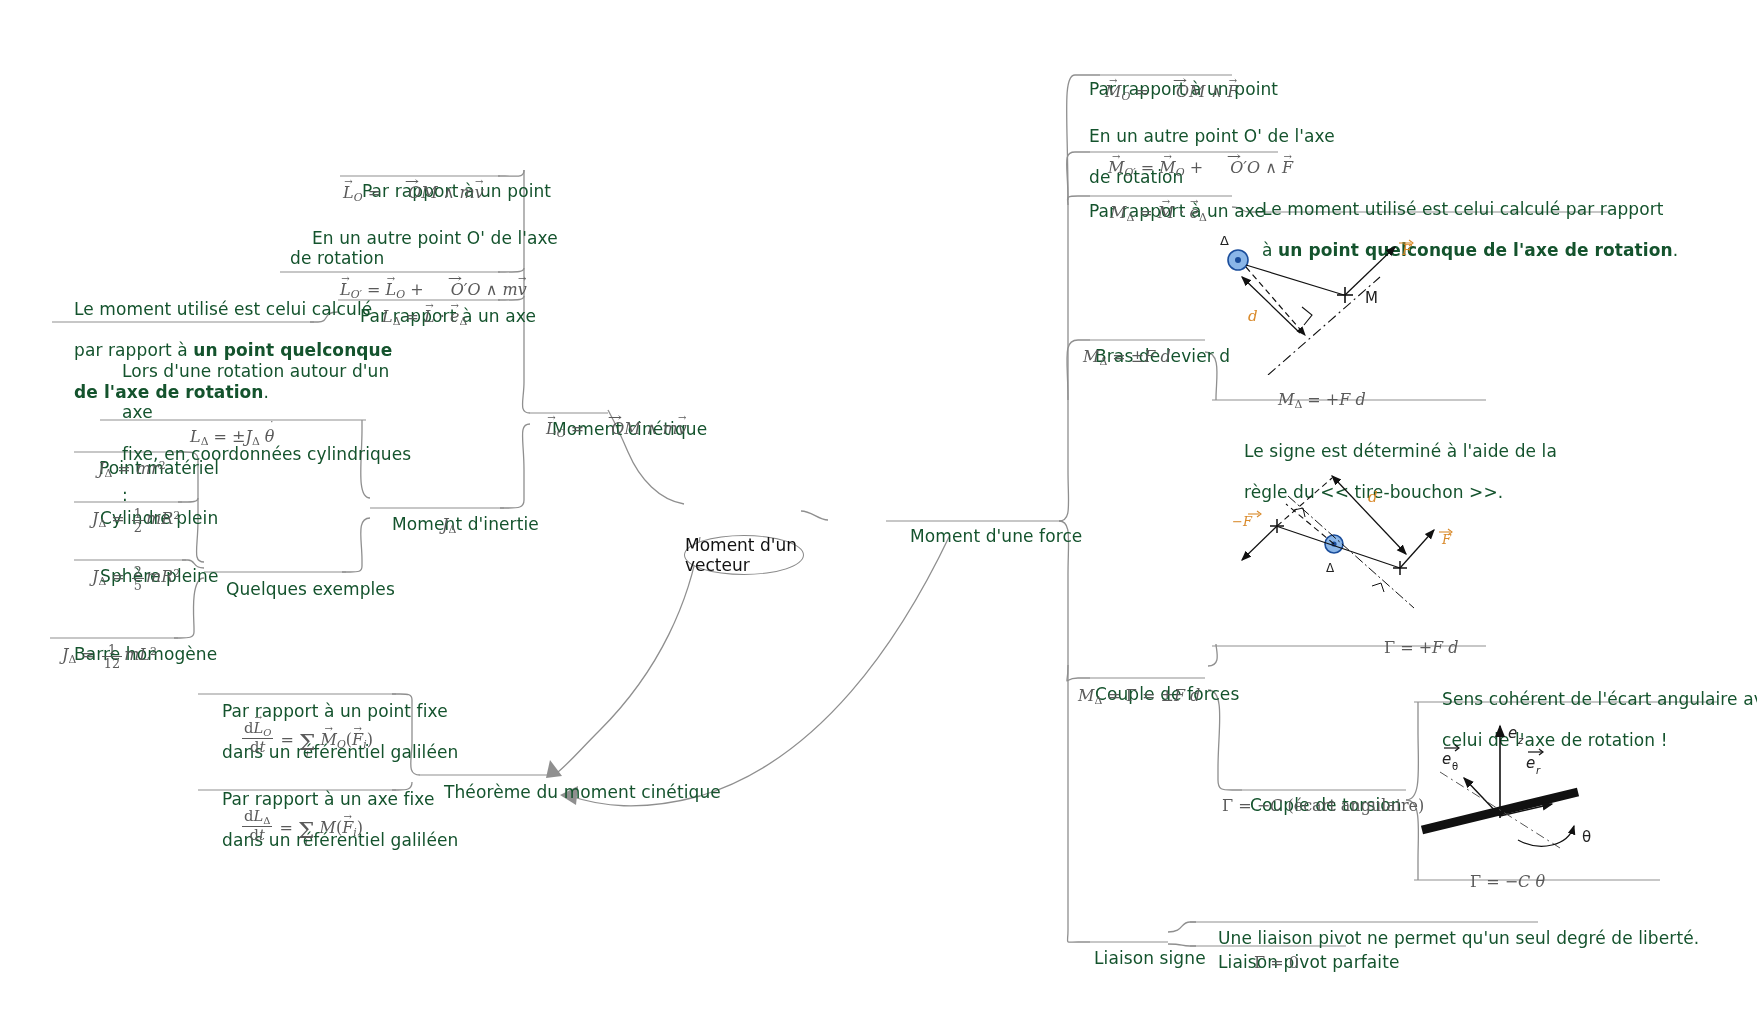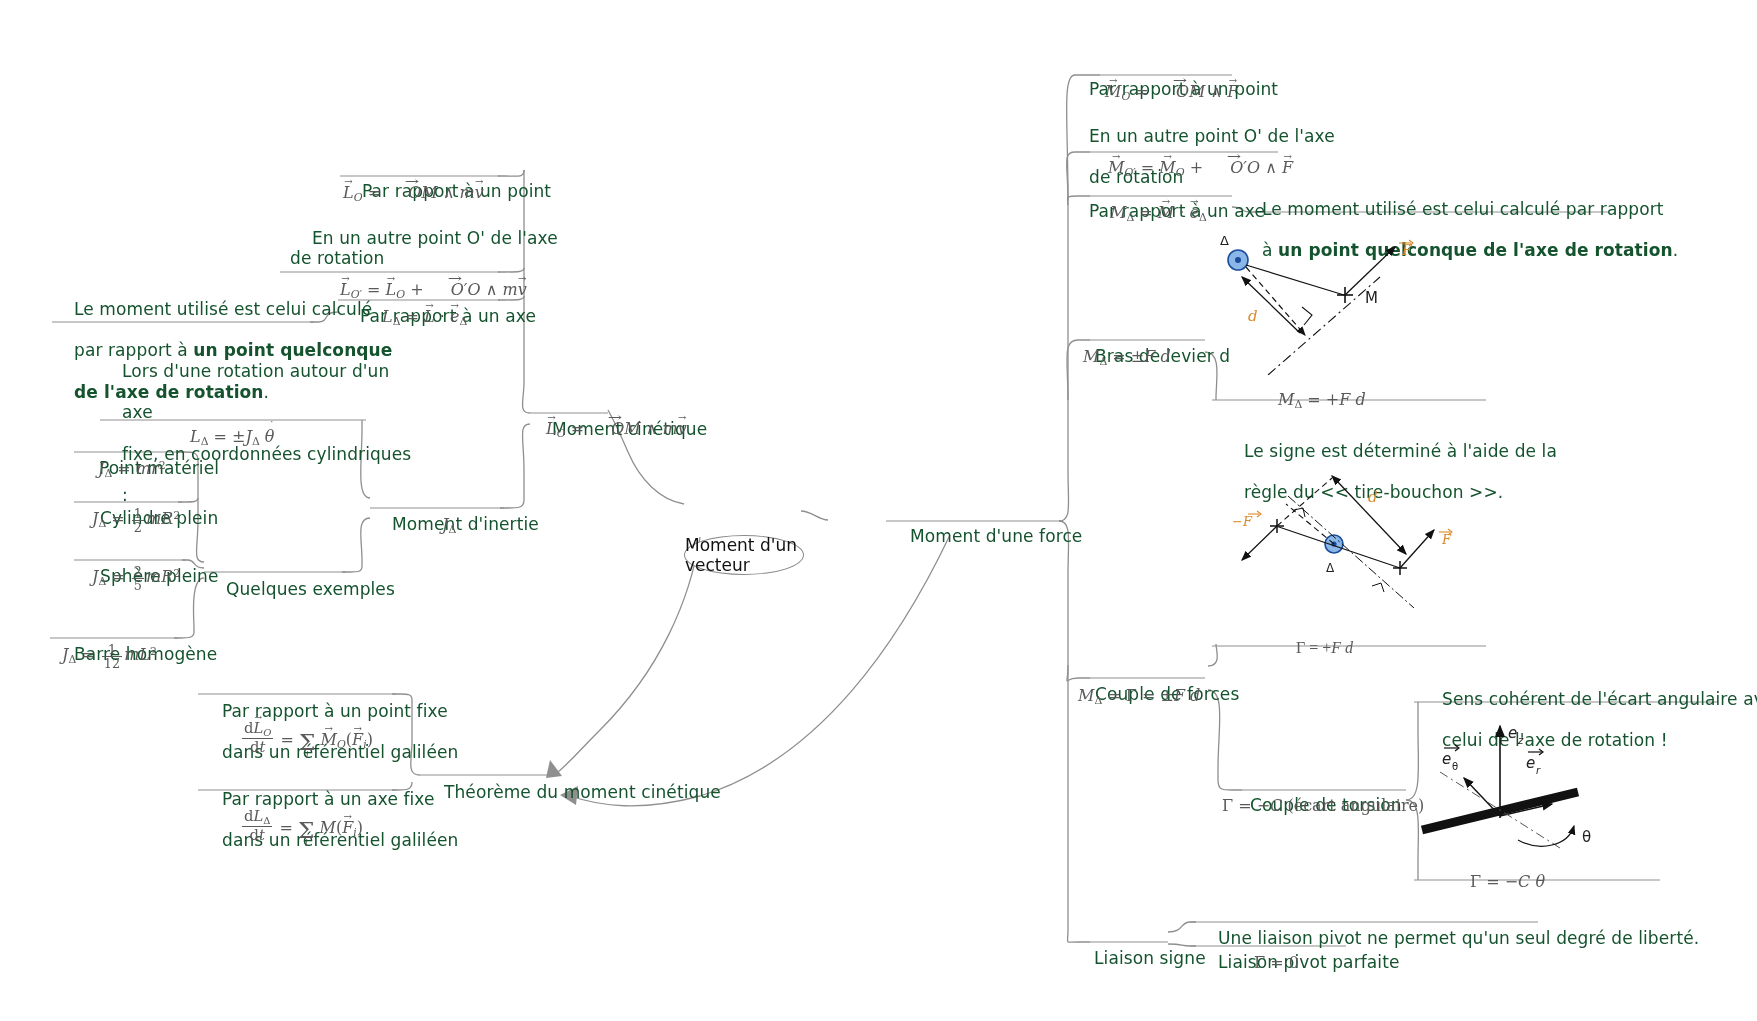--- a/index.html
+++ b/index.html
@@ -347,21 +347,21 @@
 
     <path d="M 122,82 l 10,8 l -8,10" stroke="#111" stroke-width="1.1" fill="none"></path>
   </svg>
 
   <div class="node topic" style="left:1073px;top:663px;">
     <span>Couple de forces</span>
   </div>
   <div class="node math" style="left:1078px;top:686px;">
     <i>M</i><sub>Δ</sub> = Γ = ±<i>F d</i>
   </div>
-  <div class="node math" style="left:1296px;top:638px;font-family:Liberation Serif, serif;">
+  <div class="node math" style="left:1384px;top:638px;">
     Γ = +<i>F d</i>
   </div>
 
   <svg class="dgm" style="left:1228px;top:468px;" width="270" height="150" viewBox="0 0 270 150">
     <defs>
       <marker id="ah2" markerWidth="9" markerHeight="9" refX="7" refY="3.2" orient="auto">
         <path d="M0,0 L8,3.2 L0,6.4 Z" fill="#111"></path>
       </marker>
     </defs>
 

